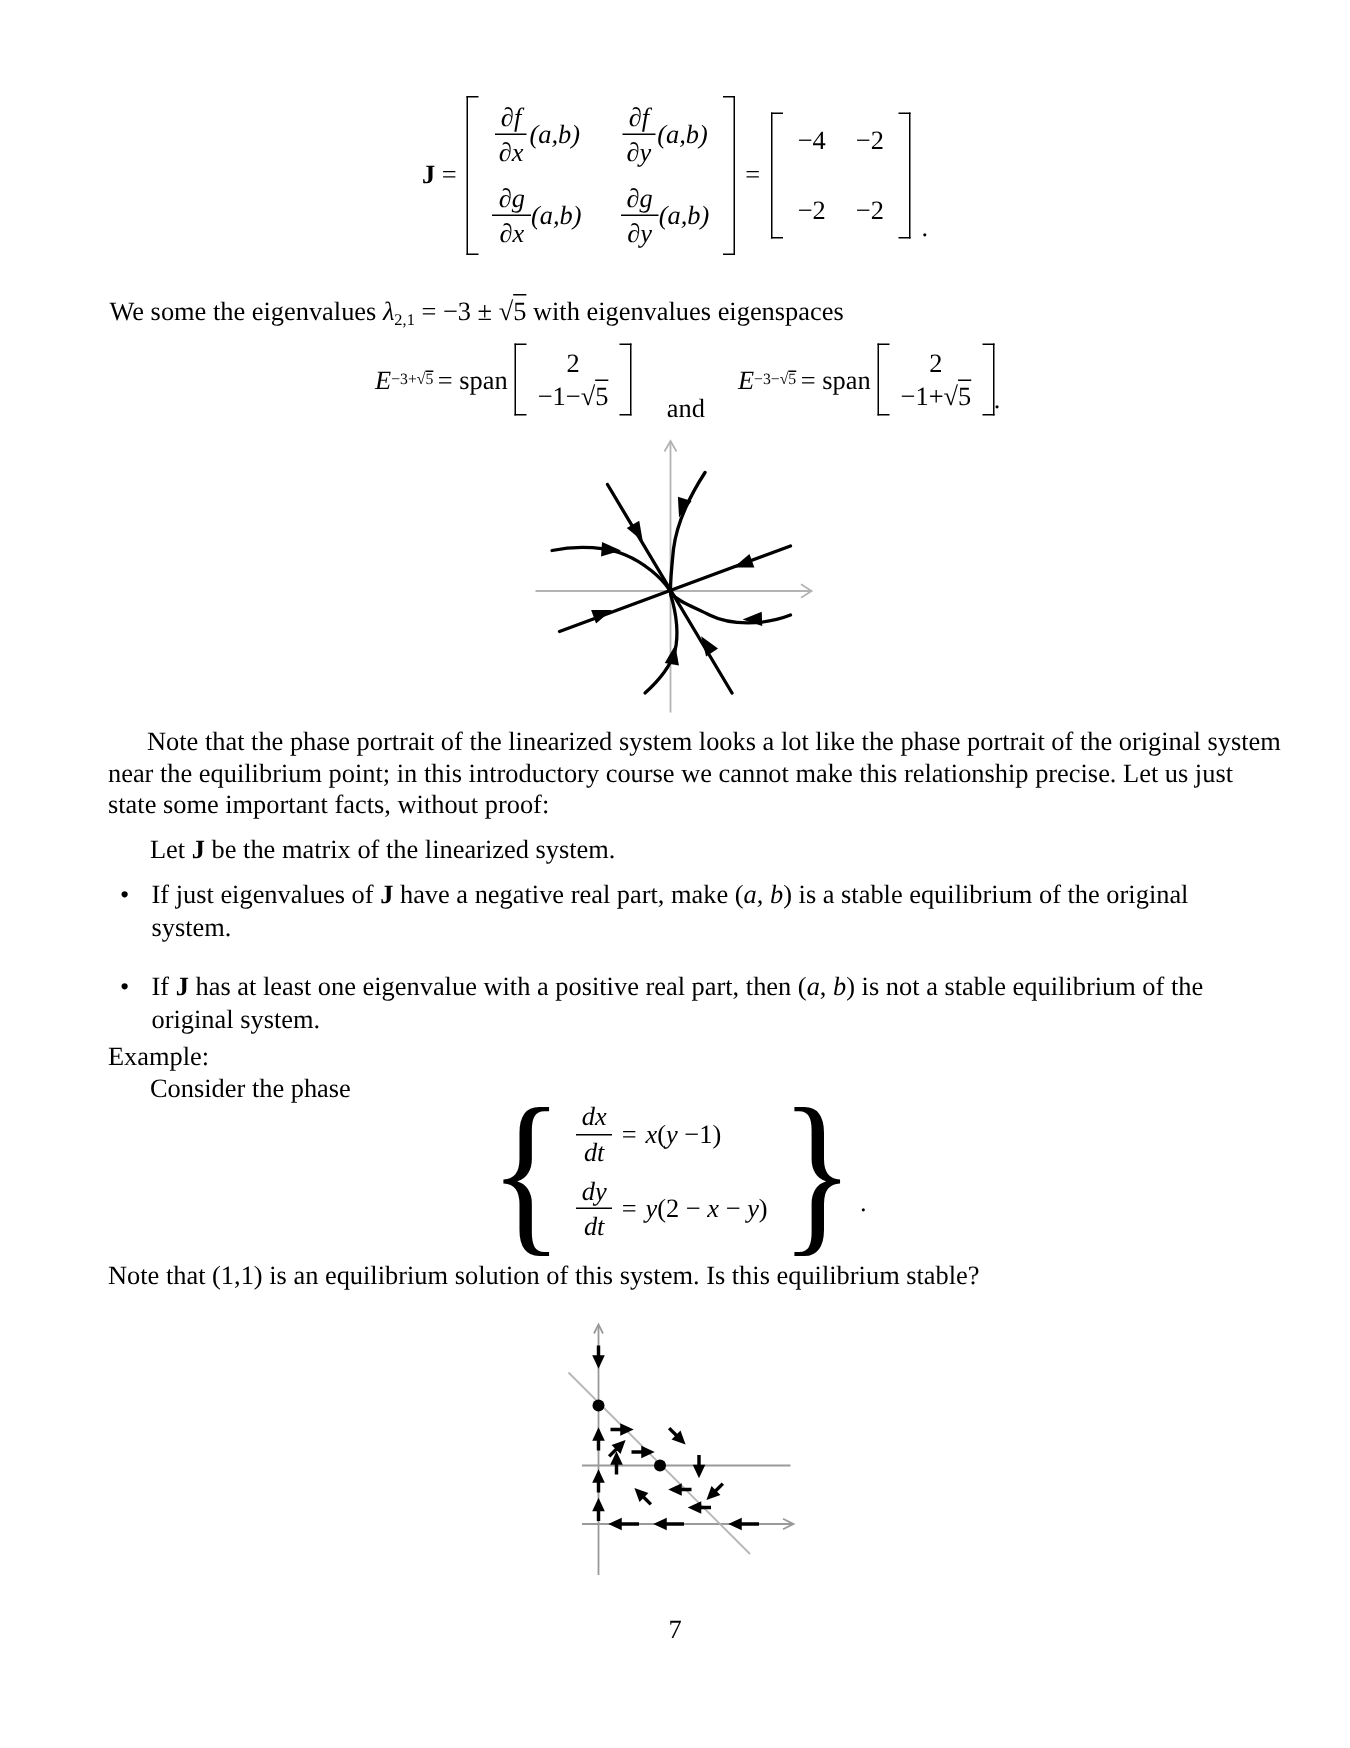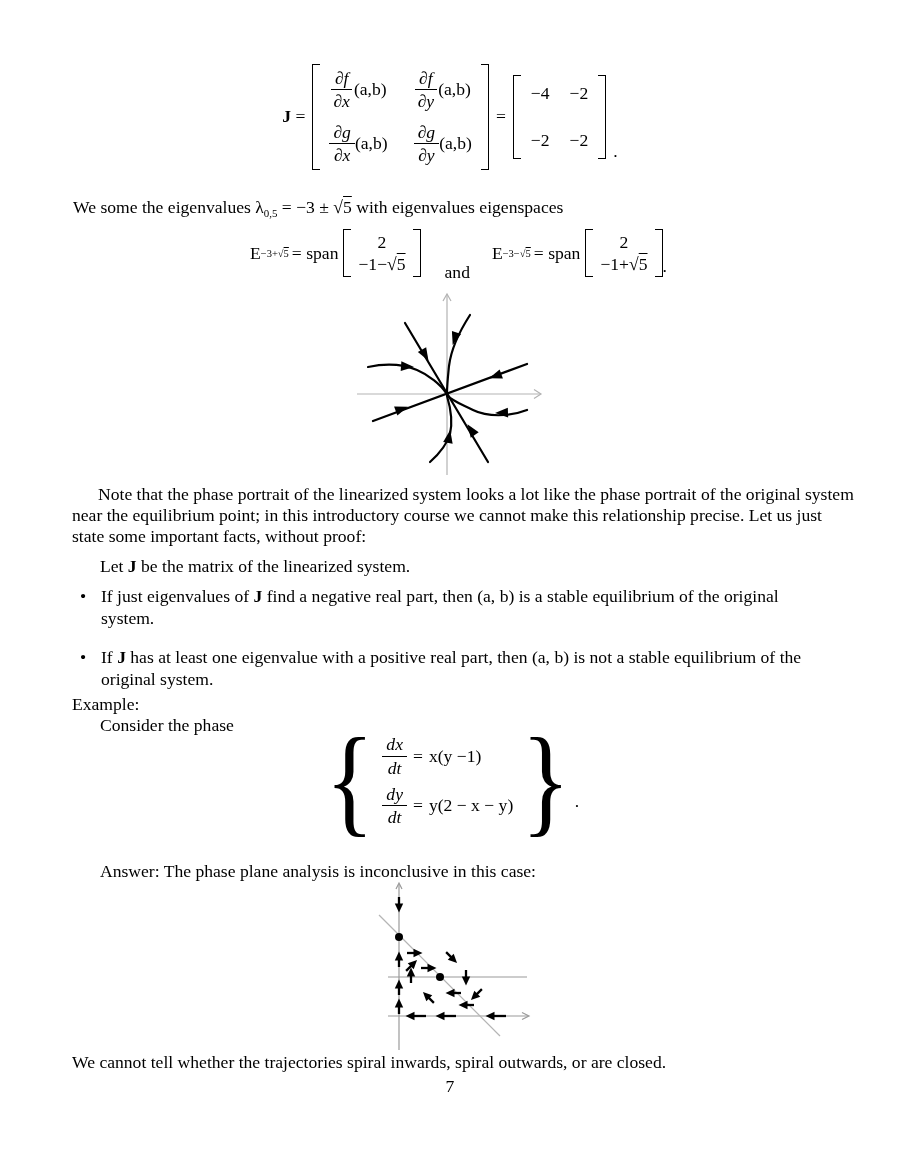--- a/index.html
+++ b/index.html
@@ -1,20 +1,20 @@
 <!DOCTYPE html>
 <html><head>
 <meta charset="utf-8">
 <style>
   *{margin:0;padding:0;box-sizing:border-box}
   html,body{background:#fff}
   .page{position:relative;width:900px;height:1165px;background:#ffffff;overflow:hidden;
         font-family:"Liberation Serif","DejaVu Serif",serif;color:#000;font-size:17.6px;line-height:21px}
   .abs{position:absolute}
-  .it{}
+  .it{font-style:italic}
   .bf{font-weight:bold}
   .sb{font-size:0.62em;vertical-align:-0.35em}
   .rad{display:inline;white-space:nowrap}
   .rad .ol{text-decoration:overline}
   .mrow{display:flex;align-items:center}
   .frac{display:inline-flex;flex-direction:column;align-items:center;font-style:italic;line-height:1.05}
   .frac .fn{padding:0 4px 2px;border-bottom:1.5px solid #000}
   .frac .fd{padding:2px 4px 0}
   .brk{width:8px;flex:none;align-self:stretch}
   .brk.l{border:1.6px solid #000;border-right:none}
@@ -77,21 +77,21 @@
           <span>−2</span>
           <span>−2</span>
           <span>−2</span>
         </div>
         <div class="brk r"></div>
       </div>
       <span style="align-self:flex-end;margin-bottom:8px">.</span>
     </div>
   </div>
 
-  <div class="abs" style="left:73px;top:197px"><span>We some the eigenvalues </span><span class="it">λ</span><span class="sb">0,5</span><span> = −3 ± </span><span class="rad"><span>√</span><span class="ol">5</span></span><span> with eigenvalues eigenspaces</span></div>
+  <div class="abs" style="left:73px;top:197px"><span>We some the eigenvalues </span><span class="it">λ</span><span class="sb">2,1</span><span> = −3 ± </span><span class="rad"><span>√</span><span class="ol">5</span></span><span> with eigenvalues eigenspaces</span></div>
 
   <div class="abs" style="left:72px;top:229px;width:790px;display:flex;align-items:center">
     <div class="mrow" style="margin-left:178px">
       <span class="it">E</span>
         <span class="esub"><span>−3+</span><span class="rad"><span>√</span><span class="ol">5</span></span></span>
       <span style="margin:0 5px 0 3px">= span</span>
       <div class="mrow" style="align-items:stretch">
         <div class="brk l"></div>
         <div style="display:flex;flex-direction:column;align-items:center;padding:2px 7px;line-height:22px">
           <span>2</span>
@@ -153,21 +153,21 @@
         <polygon points="1,0 -12,4.8 -12,-4.8" fill="#000"></polygon>
       </g>
     </svg>
 
   <div class="abs" style="left:100px;top:556px"><span>Let </span><span class="bf">J</span><span> be the matrix of the linearized system.</span></div>
 
   <div class="abs" style="left:72px;top:484px;width:783px;text-indent:26px"><span>Note that the phase portrait of the linearized system looks a lot like the phase portrait of the original system near the equilibrium point; in this introductory course we cannot make this relationship precise. Let us just state some important facts, without proof:</span></div>
 
   <div class="bullet-item" style="top:586px">
     <span class="dot">•</span>
-    <span class="btxt"><span>If just eigenvalues of </span><span class="bf">J</span><span> find a negative real part, then (</span><span class="it">a</span><span>, </span><span class="it">b</span><span>) is a stable equilibrium of the original system.</span></span>
+    <span class="btxt"><span>If just eigenvalues of </span><span class="bf">J</span><span> have a negative real part, make (</span><span class="it">a</span><span>, </span><span class="it">b</span><span>) is a stable equilibrium of the original system.</span></span>
   </div>
 
   <div class="bullet-item" style="top:647px">
     <span class="dot">•</span>
     <span class="btxt"><span>If </span><span class="bf">J</span><span> has at least one eigenvalue with a positive real part, then (</span><span class="it">a</span><span>, </span><span class="it">b</span><span>) is not a stable equilibrium of the original system.</span></span>
   </div>
 
   <div class="abs underl" style="left:72px;top:694px">Example:</div>
   <div class="abs" style="left:100px;top:715px">Consider the phase</div>
 
@@ -190,21 +190,21 @@
             </span>
           <span style="margin:0 6px">=</span>
           <span><span class="it">y</span><span>(2 − </span><span class="it">x</span><span> − </span><span class="it">y</span><span>)</span></span>
         </div>
       </div>
       <span class="brace">}</span>
       <span style="display:inline-block;align-self:center;transform:translateY(20px)">.</span>
     </div>
   </div>
 
-  <div class="abs" style="left:100px;top:861px">Answer: The phase plane analysis is inconclusive in this case:</div>
+  <div class="abs" style="left:72px;top:840px">Note that (1,1) is an equilibrium solution of this system. Is this equilibrium stable?</div>
 
   <svg class="abs" id="fig2" style="left:375px;top:878px" width="165" height="175" viewBox="0 0 165 175">
       <path d="M24,6 L24,172" stroke="#9a9a9a" stroke-width="1.2" fill="none"></path>
       <path d="M21,11 L24,5 L27,11" stroke="#9a9a9a" stroke-width="1.2" fill="none"></path>
       <path d="M13,138 L153,138" stroke="#9a9a9a" stroke-width="1.2" fill="none"></path>
       <path d="M147,134.5 L154,138 L147,141.5" stroke="#9a9a9a" stroke-width="1.2" fill="none"></path>
       <path d="M13,99 L152,99" stroke="#9a9a9a" stroke-width="1.2" fill="none"></path>
       <path d="M4,37 L125,158" stroke="#b5b5b5" stroke-width="1.2" fill="none"></path>
       <circle cx="24" cy="59" r="4" fill="#000"></circle>
       <circle cx="65" cy="99" r="4" fill="#000"></circle>
@@ -271,16 +271,15 @@
       <g transform="translate(62,138) rotate(180)">
         <line x1="-19" y1="0" x2="-4" y2="0" stroke="#000" stroke-width="2.3"></line>
         <polygon points="1.5,0 -7.5,4.2 -7.5,-4.2" fill="#000"></polygon>
       </g>
       <g transform="translate(112,138) rotate(180)">
         <line x1="-19" y1="0" x2="-4" y2="0" stroke="#000" stroke-width="2.3"></line>
         <polygon points="1.5,0 -7.5,4.2 -7.5,-4.2" fill="#000"></polygon>
       </g>
     </svg>
 
-  <div class="abs" style="left:72px;top:1052px">We cannot tell whether the trajectories spiral inwards, spiral outwards, or are closed.</div>
   <div class="abs" style="left:0;right:0;top:1076px;text-align:center">7</div>
 
 </div>
 
 </body></html>

